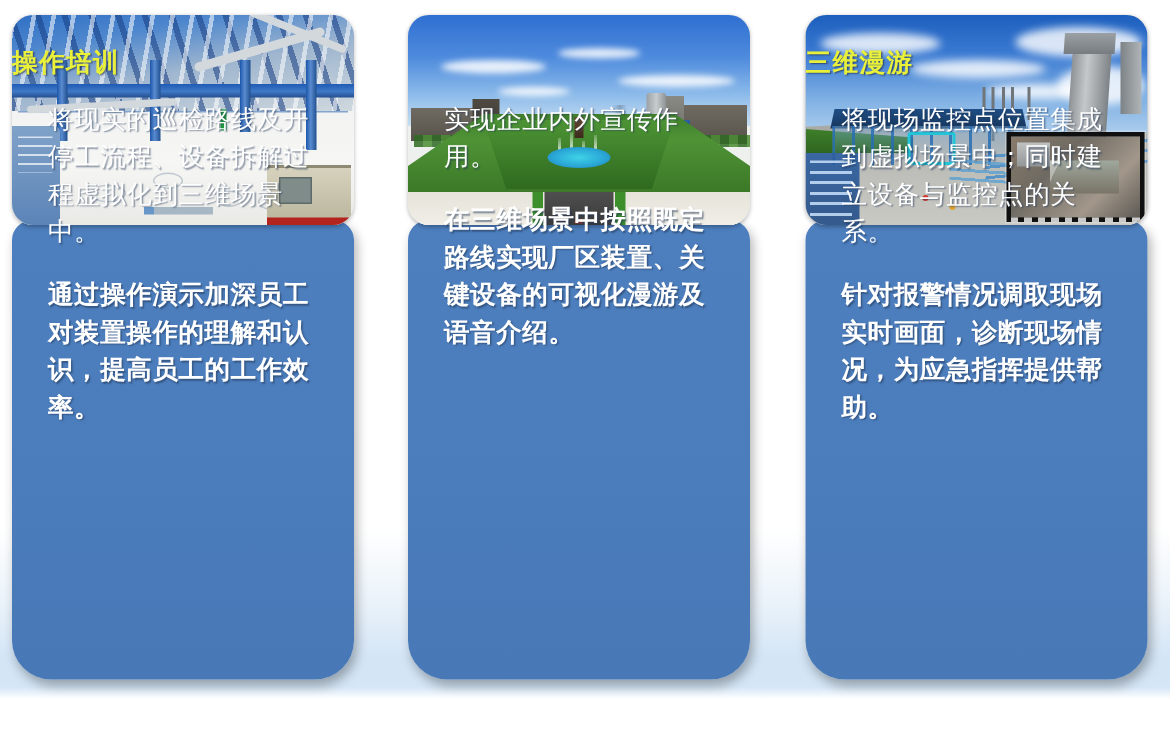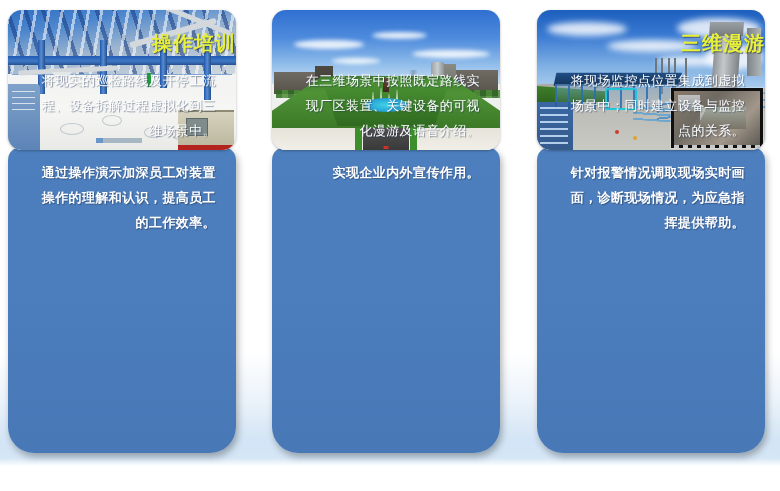--- a/index.html
+++ b/index.html
@@ -375,44 +375,44 @@
     z-index: 1;
   }
   
   .thumb { z-index: 2; }
 
   .card-title {
     position: absolute;
     left: 0;
     top: 20px;
     width: 100%;
-    text-align: right;
-    font-size: 20px;
+    text-align: left;
+    font-size: 17px;
     font-weight: bold;
     letter-spacing: 1px;
     color: #e9f03a;
     text-shadow: 1px 1px 1px rgba(30,45,70,0.65);
     z-index: 3;
   }
 
   .card-text {
     position: absolute;
     left: 24px;
     top: 58px;
     width: 184px;
     z-index: 3;
   }
   .card-text p {
     margin: 0 0 17px 0;
-    font-size: 13px;
+    font-size: 17px;
     line-height: 25px;
     color: #ffffff;
     text-shadow: 1px 1px 1px rgba(35,55,85,0.55);
     letter-spacing: 0.4px;
-    text-align: right;
+    text-align: left;
   }
   .card-text p:last-child { margin-bottom: 0; font-weight: bold; }
 </style>
 </head>
 <body>
 
 <div id="bg-band"></div>
 
 <div id="cards">
 
@@ -481,22 +481,22 @@
         <div class="jet j4"></div>
         <div class="fountain"></div>
         <div class="plaza"></div>
         <div class="road"></div>
         <div class="red-dot"></div>
       </div>
     </div>
 
 
     <div class="card-text">
+      <p>实现企业内外宣传作用。</p>
       <p>在三维场景中按照既定路线实现厂区装置、关键设备的可视化漫游及语音介绍。</p>
-      <p>实现企业内外宣传作用。</p>
     </div>
   </div>
 
   <div class="card c2">
 
     <div class="panel-body"></div>
 
     <div class="thumb">
       <div class="scene scene-plant">
         <div class="sky"></div>

